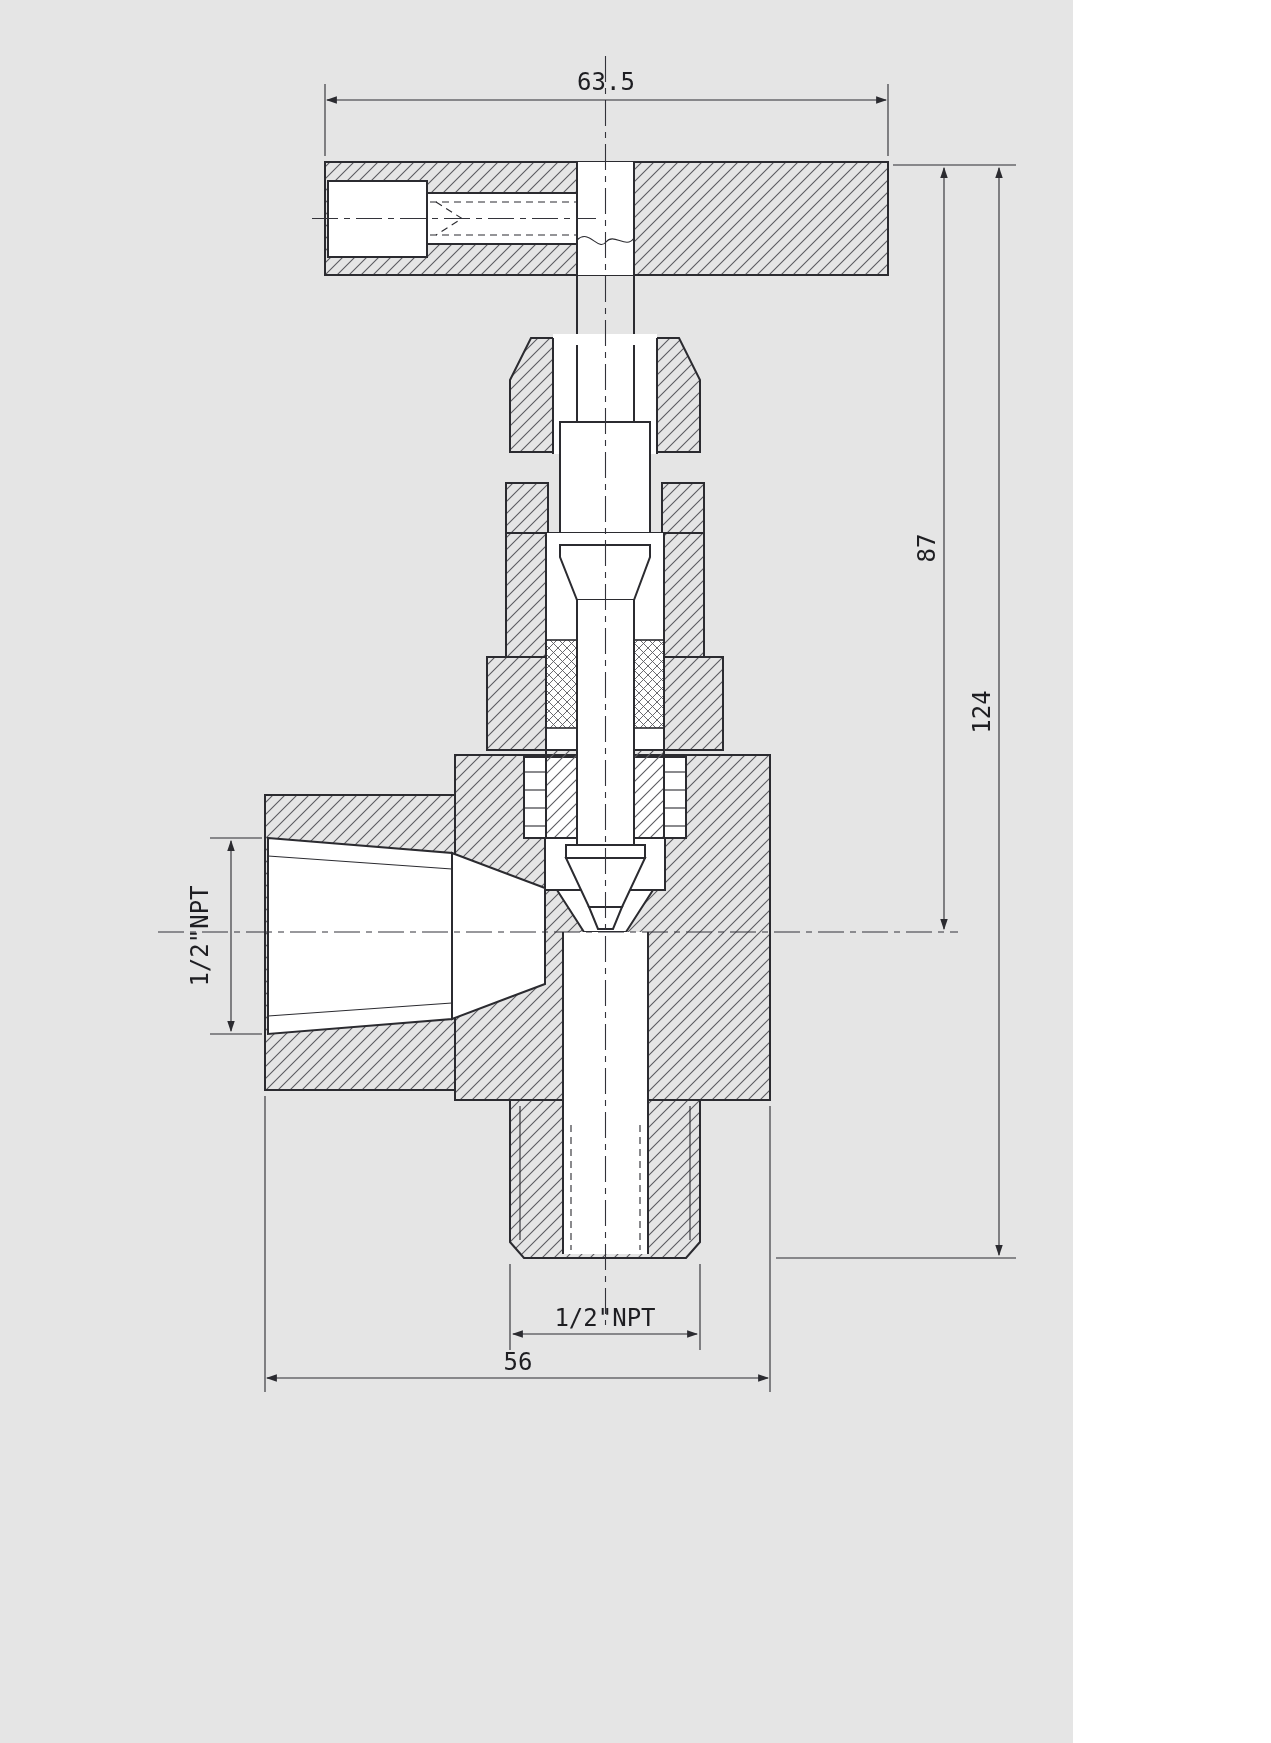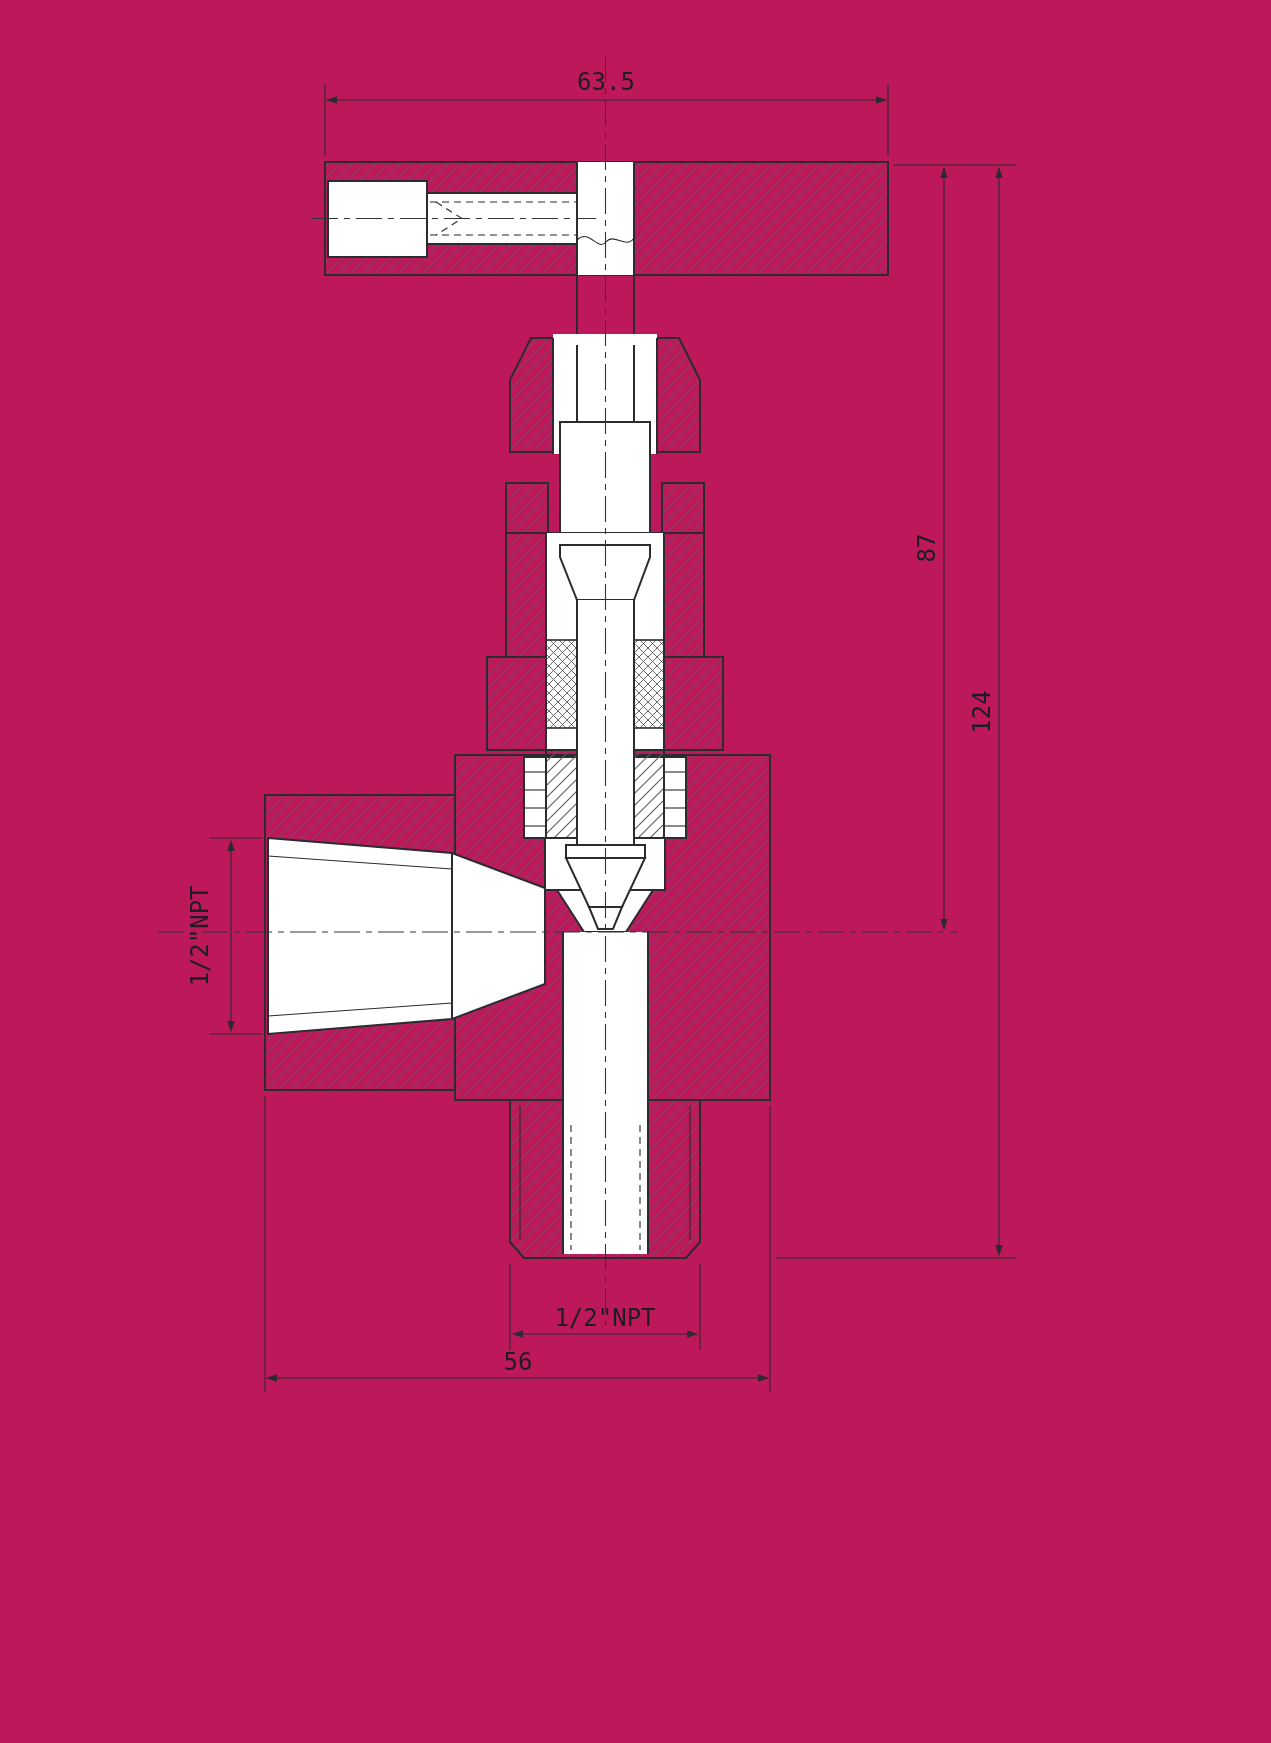--- a/index.html
+++ b/index.html
@@ -1,16 +1,16 @@
 <!DOCTYPE html>
 <html><head>
 <meta charset="utf-8">
 <style>
   html,body{margin:0;padding:0;background:#ffffff;}
-  .page{position:relative;width:1271px;height:1743px;background:#be185d;overflow:hidden;}
+  .page{position:relative;width:1073px;height:1743px;background:#e5e5e5;overflow:hidden;}
   svg{position:absolute;left:0;top:0;}
   .hatched{fill:url(#hatch);stroke:#2b2b30;stroke-width:2;}
   .packing{fill:url(#xhatch);stroke:#2b2b30;stroke-width:1.6;}
   .white{fill:#ffffff;stroke:#2b2b30;stroke-width:2;}
   .whitefill{fill:#ffffff;stroke:none;}
   .edge{stroke:#2b2b30;stroke-width:2;fill:none;}
   .thin{stroke:#2b2b30;stroke-width:1.1;fill:none;}
   .hidden-line{stroke:#2b2b30;stroke-width:1.1;fill:none;stroke-dasharray:7 5;}
   .centerline{stroke:#33333a;stroke-width:1.1;fill:none;stroke-dasharray:26 6 6 6;}
   .dim-line{stroke:#2b2b30;stroke-width:1.1;fill:none;}

